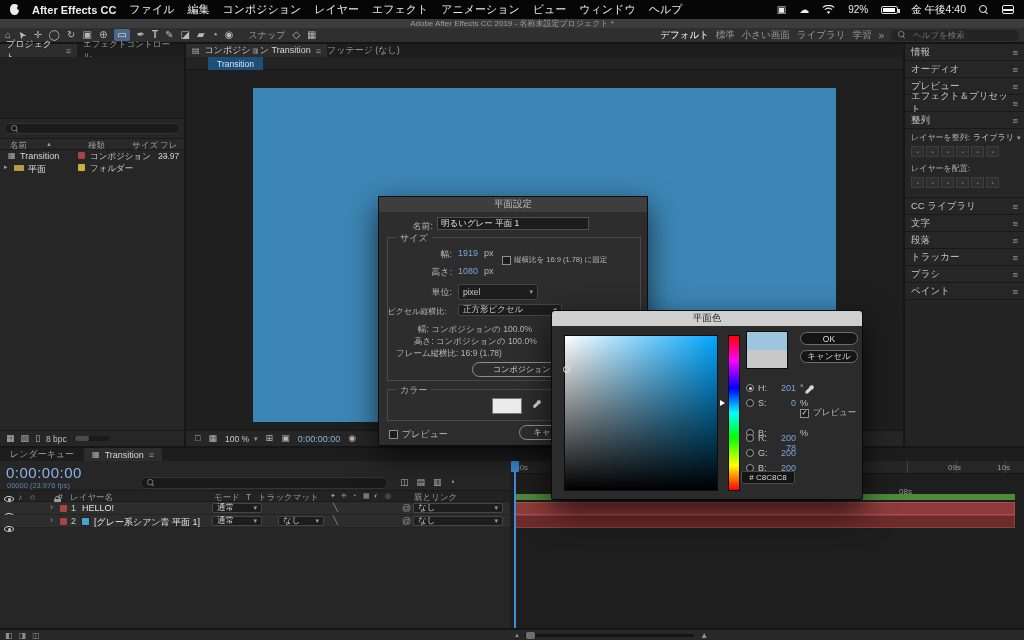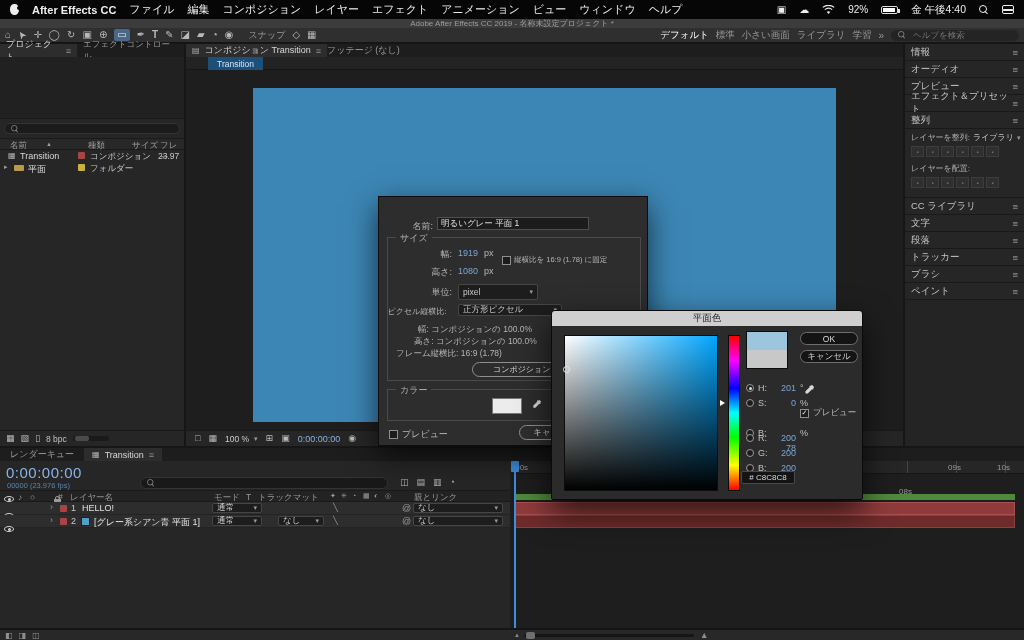--- a/index.html
+++ b/index.html
@@ -364,20 +364,23 @@
       <span>◨</span>
       <span>◫</span>
     </span>
     <span class="abs" style="left:514px;top:2px;font-size:6px;color:#8f8f8f;">▲</span>
     <span class="abs" style="left:524px;top:4px;width:170px;height:3px;background:#151515;border-radius:2px;"></span>
     <span class="abs" style="left:526px;top:2px;width:9px;height:7px;background:#6f6f6f;border-radius:2px;"></span>
     <span class="abs" style="left:700px;top:0;font-size:8.5px;color:#8f8f8f;">▲</span>
   </div>
 
   <div class="abs" style="left:378px;top:196px;width:270px;height:250px;background:#2d2d2d;border:1px solid #0d0d0d;z-index:40;box-shadow:0 10px 28px rgba(0,0,0,.65);font-size:9px;color:#b5b5b5;">
+    <div style="height:15px;background:#3e3e3e;display:flex;align-items:center;justify-content:center;font-size:9.5px;color:#c0c0c0;">
+        <span>平面設定</span>
+      </div>
 
     <span class="abs" style="left:6px;top:23px;width:48px;text-align:right;">名前:</span>
     <input class="abs" style="left: 58px; top: 20px; width: 152px; height: 13px; background: rgb(28, 28, 28); border: 1px solid rgb(79, 79, 79); font-size: 8.5px; color: rgb(224, 224, 224); padding: 0px 3px;" value="明るいグレー 平面 1">
 
     <div class="abs" style="left:8px;top:40px;width:254px;height:144px;border:1px solid #4a4a4a;">
       <span style="position:absolute;left:8px;top:-6px;background:#2d2d2d;padding:0 4px;">サイズ</span>
       <span class="abs" style="left:0;top:10px;width:64px;text-align:right;">幅:</span>
       <span class="abs num" style="left:70px;top:10px;">1919</span>
       <span class="abs" style="left:96px;top:10px;">px</span>
       <span class="abs" style="left:114px;top:17px;display:flex;align-items:center;gap:3px;">

